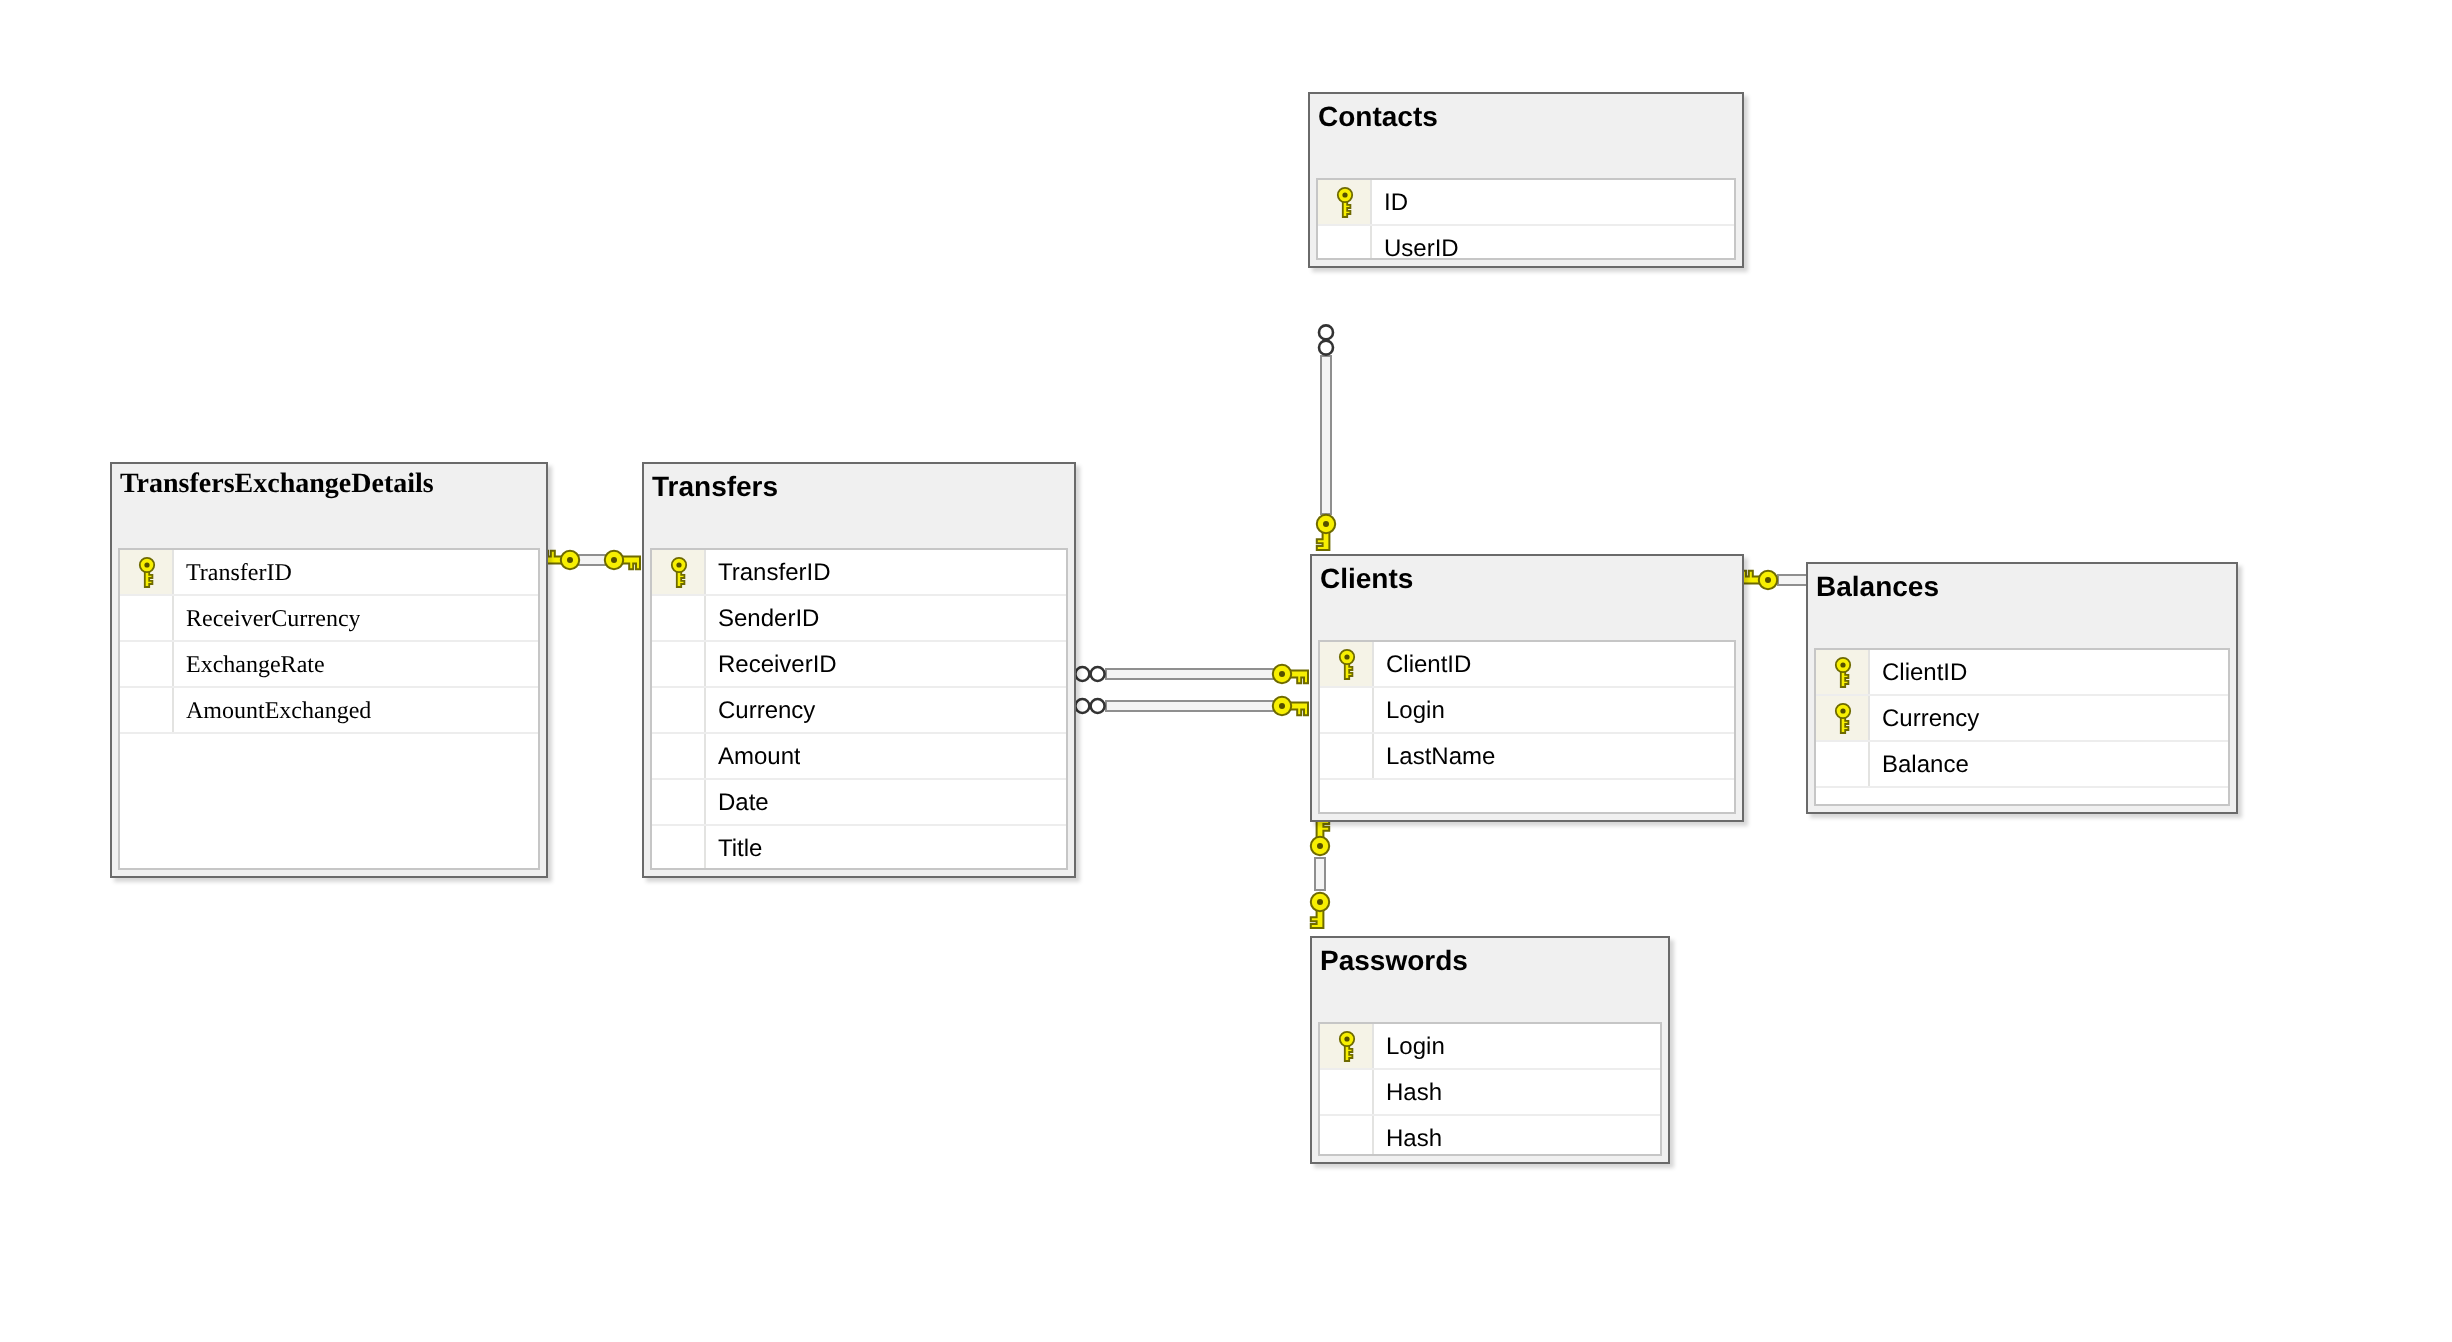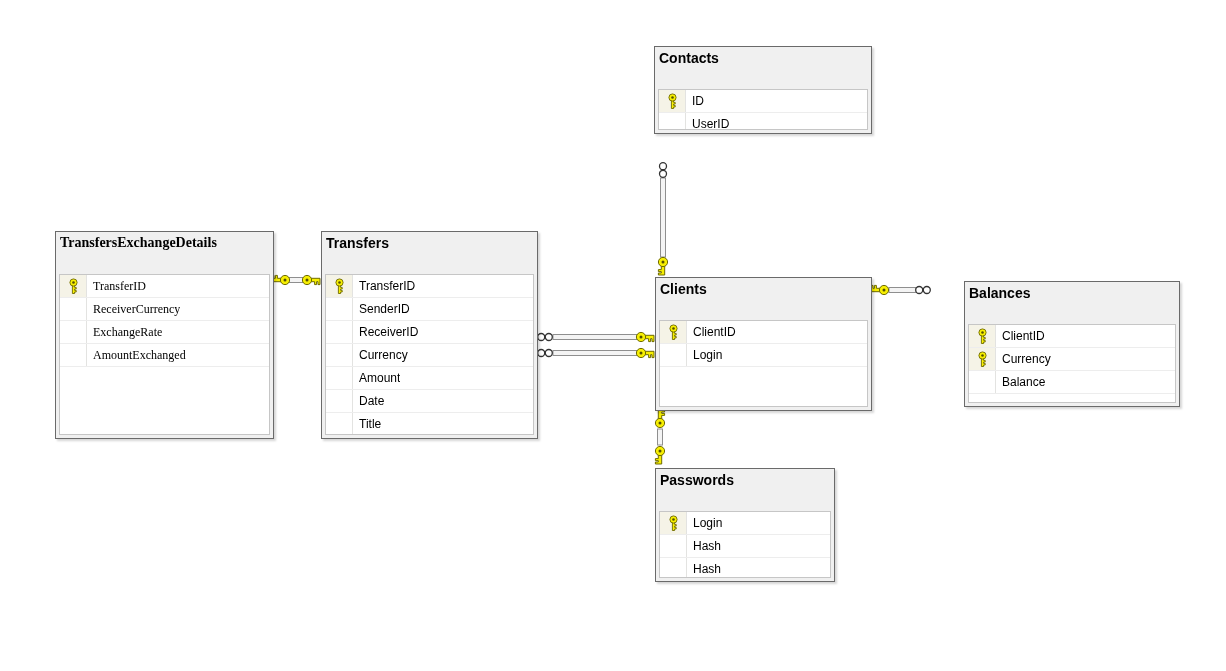--- a/index.html
+++ b/index.html
@@ -241,25 +241,29 @@
             <svg class="rk">
               <use href="#rowkey"></use>
             </svg>
           </div>
         <div class="col-name">ClientID</div>
       </div>
       <div class="col-row">
         <div class="key-cell"></div>
         <div class="col-name">Login</div>
       </div>
-      <div class="grid-filler"></div>
-    </div>
-  </div>
-
-  <div class="table-node" style="left:964px; top:281px; width:216px; height:126px;">
+      <div class="col-row">
+        <div class="key-cell"></div>
+        <div class="col-name">LastName</div>
+      </div>
+      <div class="grid-filler"></div>
+    </div>
+  </div>
+
+  <div class="table-node" style="left:903px; top:281px; width:216px; height:126px;">
     <div class="table-title">Balances</div>
     <div class="table-grid">
       <div class="col-row">
         <div class="key-cell has-key">
             <svg class="rk">
               <use href="#rowkey"></use>
             </svg>
           </div>
         <div class="col-name">ClientID</div>
       </div>

